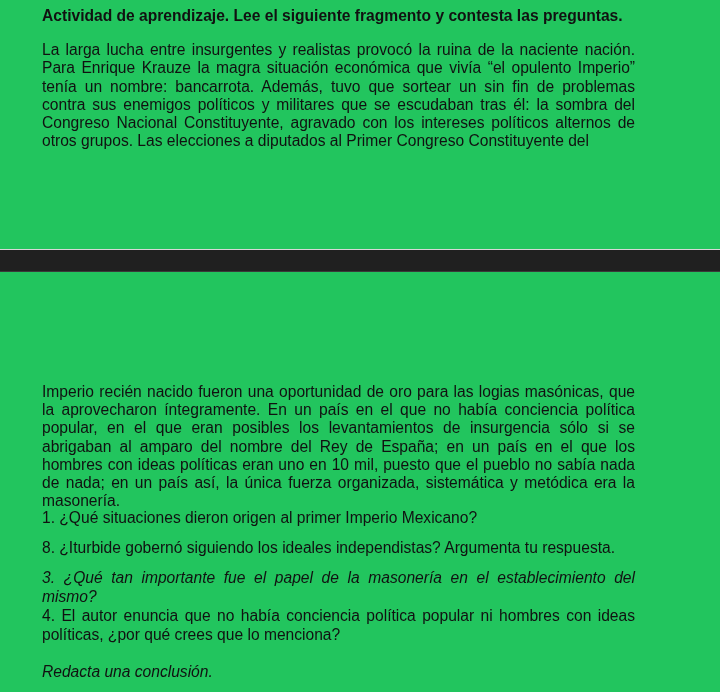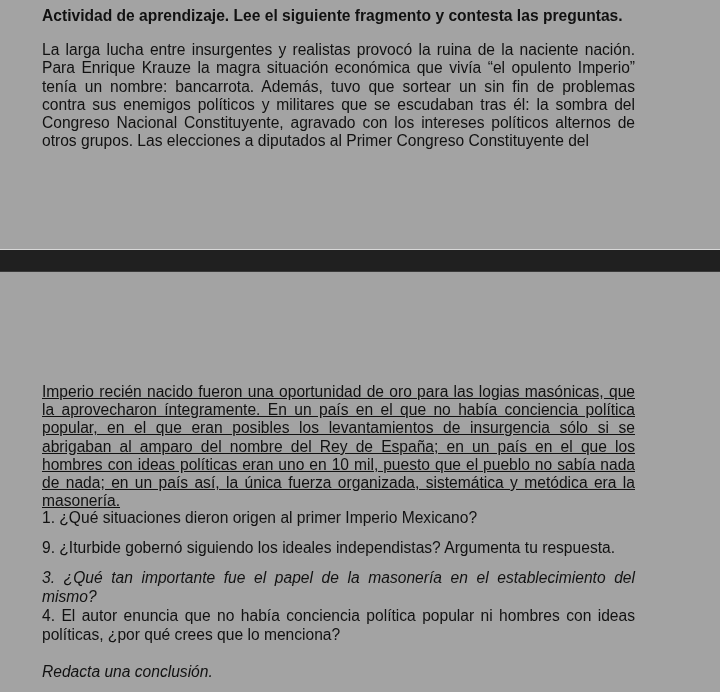--- a/index.html
+++ b/index.html
@@ -12,21 +12,21 @@
     height: 692px;
     position: relative;
     overflow: hidden;
     font-family: "Liberation Sans", sans-serif;
     color: #111111;
   }
   .page {
     position: absolute;
     left: 0;
     width: 720px;
-    background: #a3a3a3;
+    background: #22c55e;
   }
   .page-top { top: 0; height: 250px; }
   .page-bottom { top: 272px; height: 420px; }
   .divider {
     position: absolute;
     left: 0;
     top: 249px;
     width: 720px;
     height: 23px;
     background: #202020;
@@ -47,21 +47,20 @@
     text-align: left;
     white-space: nowrap;
   }
   .subtitle {
     font-weight: bold;
     text-align: left;
   }
   .p1 { top: 7px; }
   .p2 {
     top: 367px;
-    text-decoration: underline;
   }
   .p2 .para {
     text-align-last: left;
   }
   .para {
     text-align: justify;
     margin-top: 16px;
   }
   .question {
     position: absolute;
@@ -89,16 +88,16 @@
 
 <div class="divider"></div>
 
 <div class="page page-bottom"></div>
 
 <div class="text-block p2">
   <div class="para">Imperio recién nacido fueron una oportunidad de oro para las logias masónicas, que la aprovecharon íntegramente. En un país en el que no había conciencia política popular, en el que eran posibles los levantamientos de insurgencia sólo si se abrigaban al amparo del nombre del Rey de España; en un país en el que los hombres con ideas políticas eran uno en 10 mil, puesto que el pueblo no sabía nada de nada; en un país así, la única fuerza organizada, sistemática y metódica era la masonería.</div>
 </div>
 
 <div class="question q1">1. ¿Qué situaciones dieron origen al primer Imperio Mexicano?</div>
-<div class="question q2">9. ¿Iturbide gobernó siguiendo los ideales independistas? Argumenta tu respuesta.</div>
+<div class="question q2">8. ¿Iturbide gobernó siguiendo los ideales independistas? Argumenta tu respuesta.</div>
 <div class="question q3">3. ¿Qué tan importante fue el papel de la masonería en el establecimiento del mismo?</div>
 <div class="question q4">4. El autor enuncia que no había conciencia política popular ni hombres con ideas políticas, ¿por qué crees que lo menciona?</div>
 <div class="question conclusion">Redacta una conclusión.</div>
 
 </body></html>

